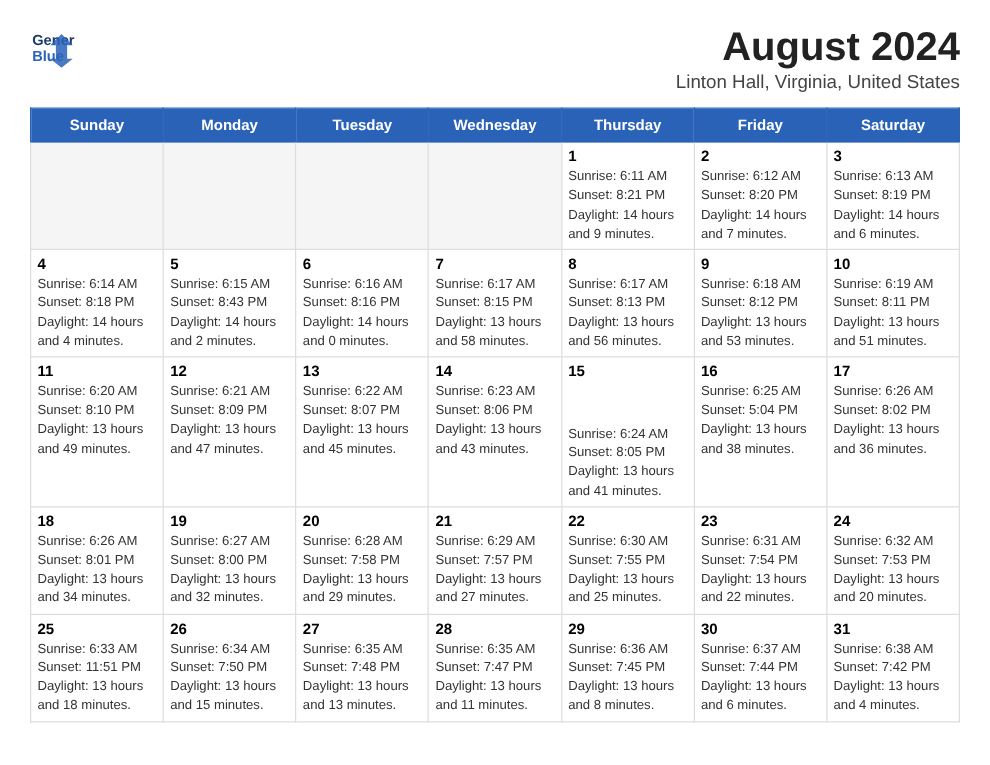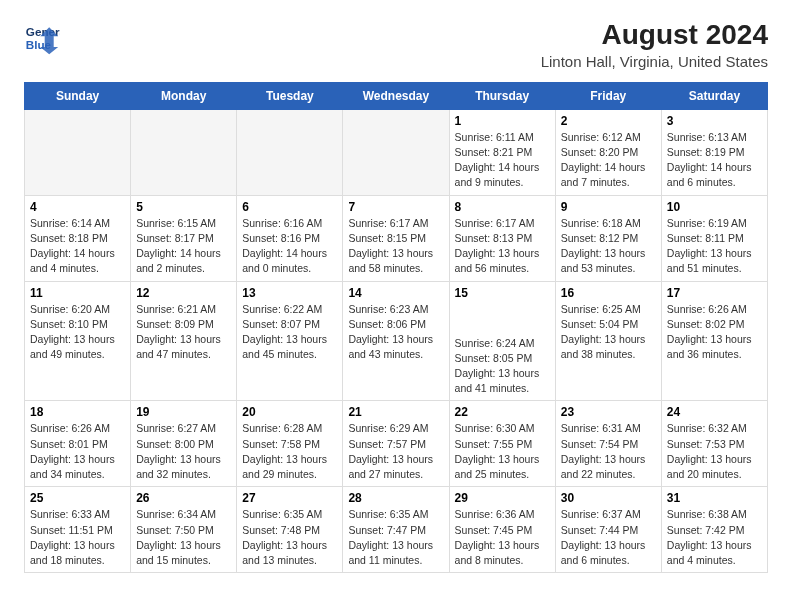--- a/index.html
+++ b/index.html
@@ -23,21 +23,21 @@
     }
     .logo-icon {
       width: 36px;
       height: 36px;
       margin-right: 4px;
     }
     .title-block {
       text-align: right;
     }
     .main-title {
-      font-size: 28px;
+      font-size: 32px;
       font-weight: bold;
       color: #222;
       line-height: 1.1;
     }
     .subtitle {
       font-size: 15px;
       color: #444;
       margin-top: 2px;
     }
     .calendar-table {
@@ -144,21 +144,21 @@
         <td>
           <span class="day-number">4</span>
           <div class="day-detail" style="white-space: pre-line;">Sunrise: 6:14 AM
 Sunset: 8:18 PM
 Daylight: 14 hours
 and 4 minutes.</div>
         </td>
         <td>
           <span class="day-number">5</span>
           <div class="day-detail" style="white-space: pre-line;">Sunrise: 6:15 AM
-Sunset: 8:17 PM
+Sunset: 8:43 PM
 Daylight: 14 hours
 and 2 minutes.</div>
         </td>
         <td>
           <span class="day-number">6</span>
           <div class="day-detail" style="white-space: pre-line;">Sunrise: 6:16 AM
 Sunset: 8:16 PM
 Daylight: 14 hours
 and 0 minutes.</div>
         </td>

